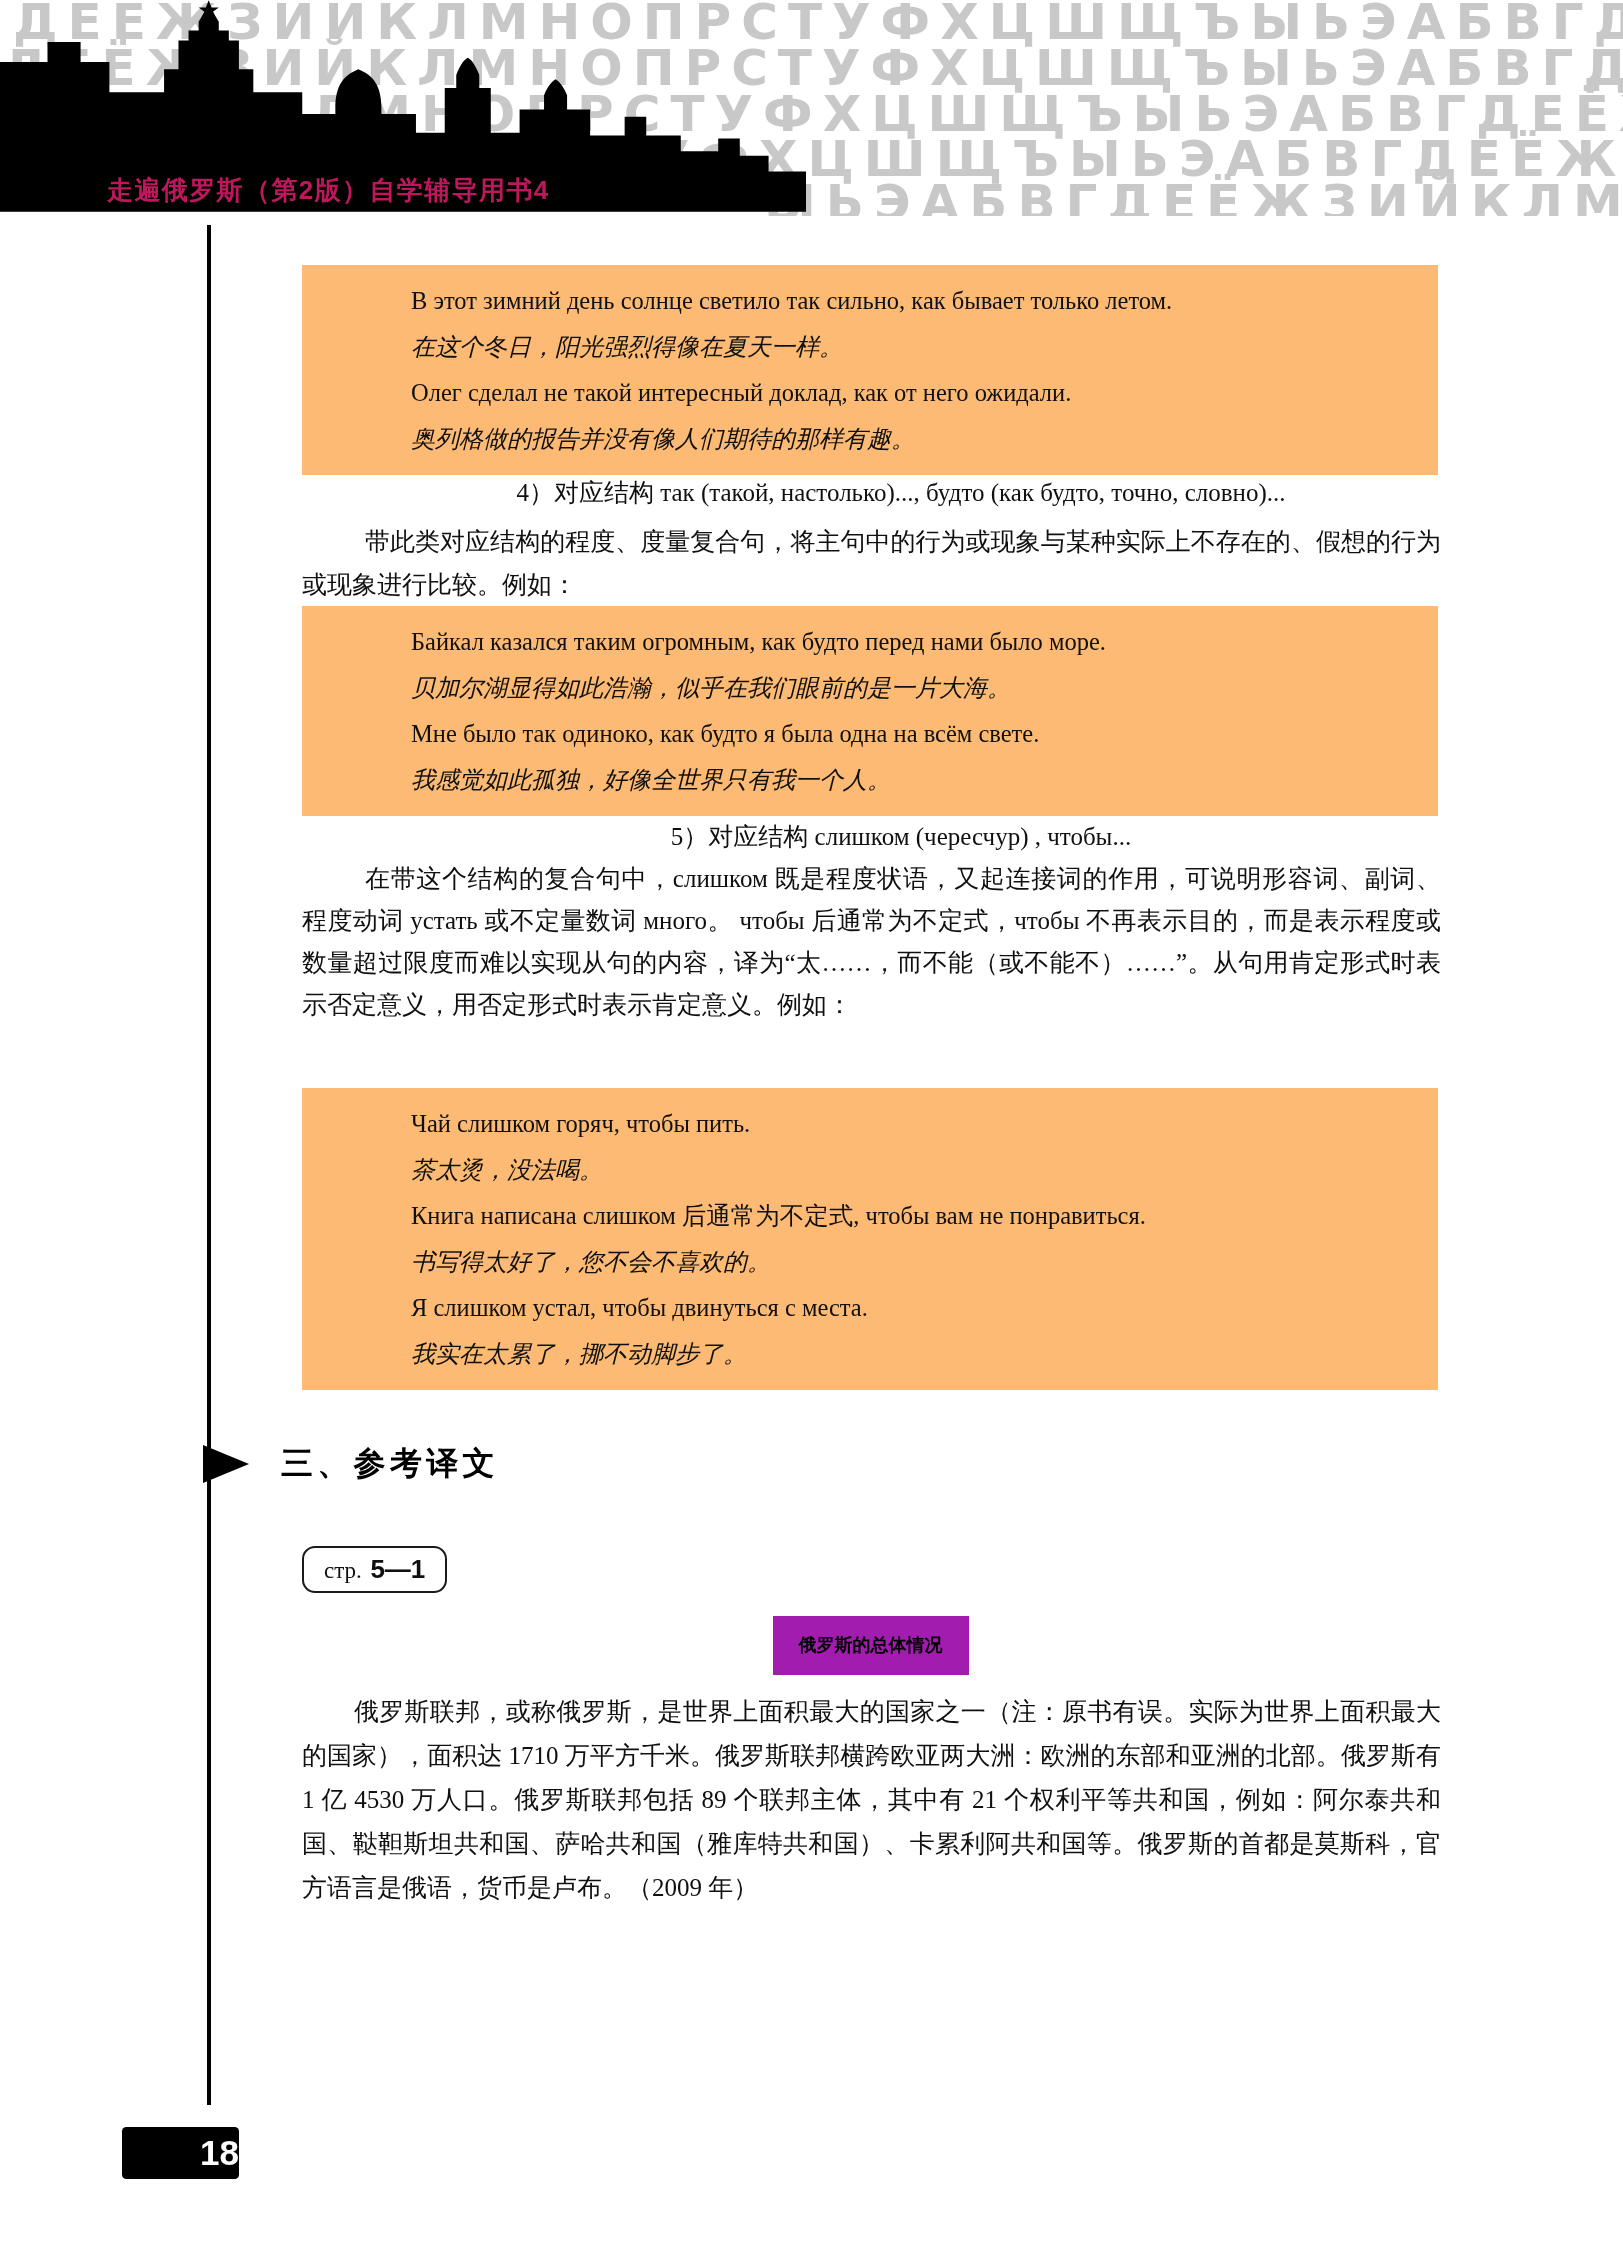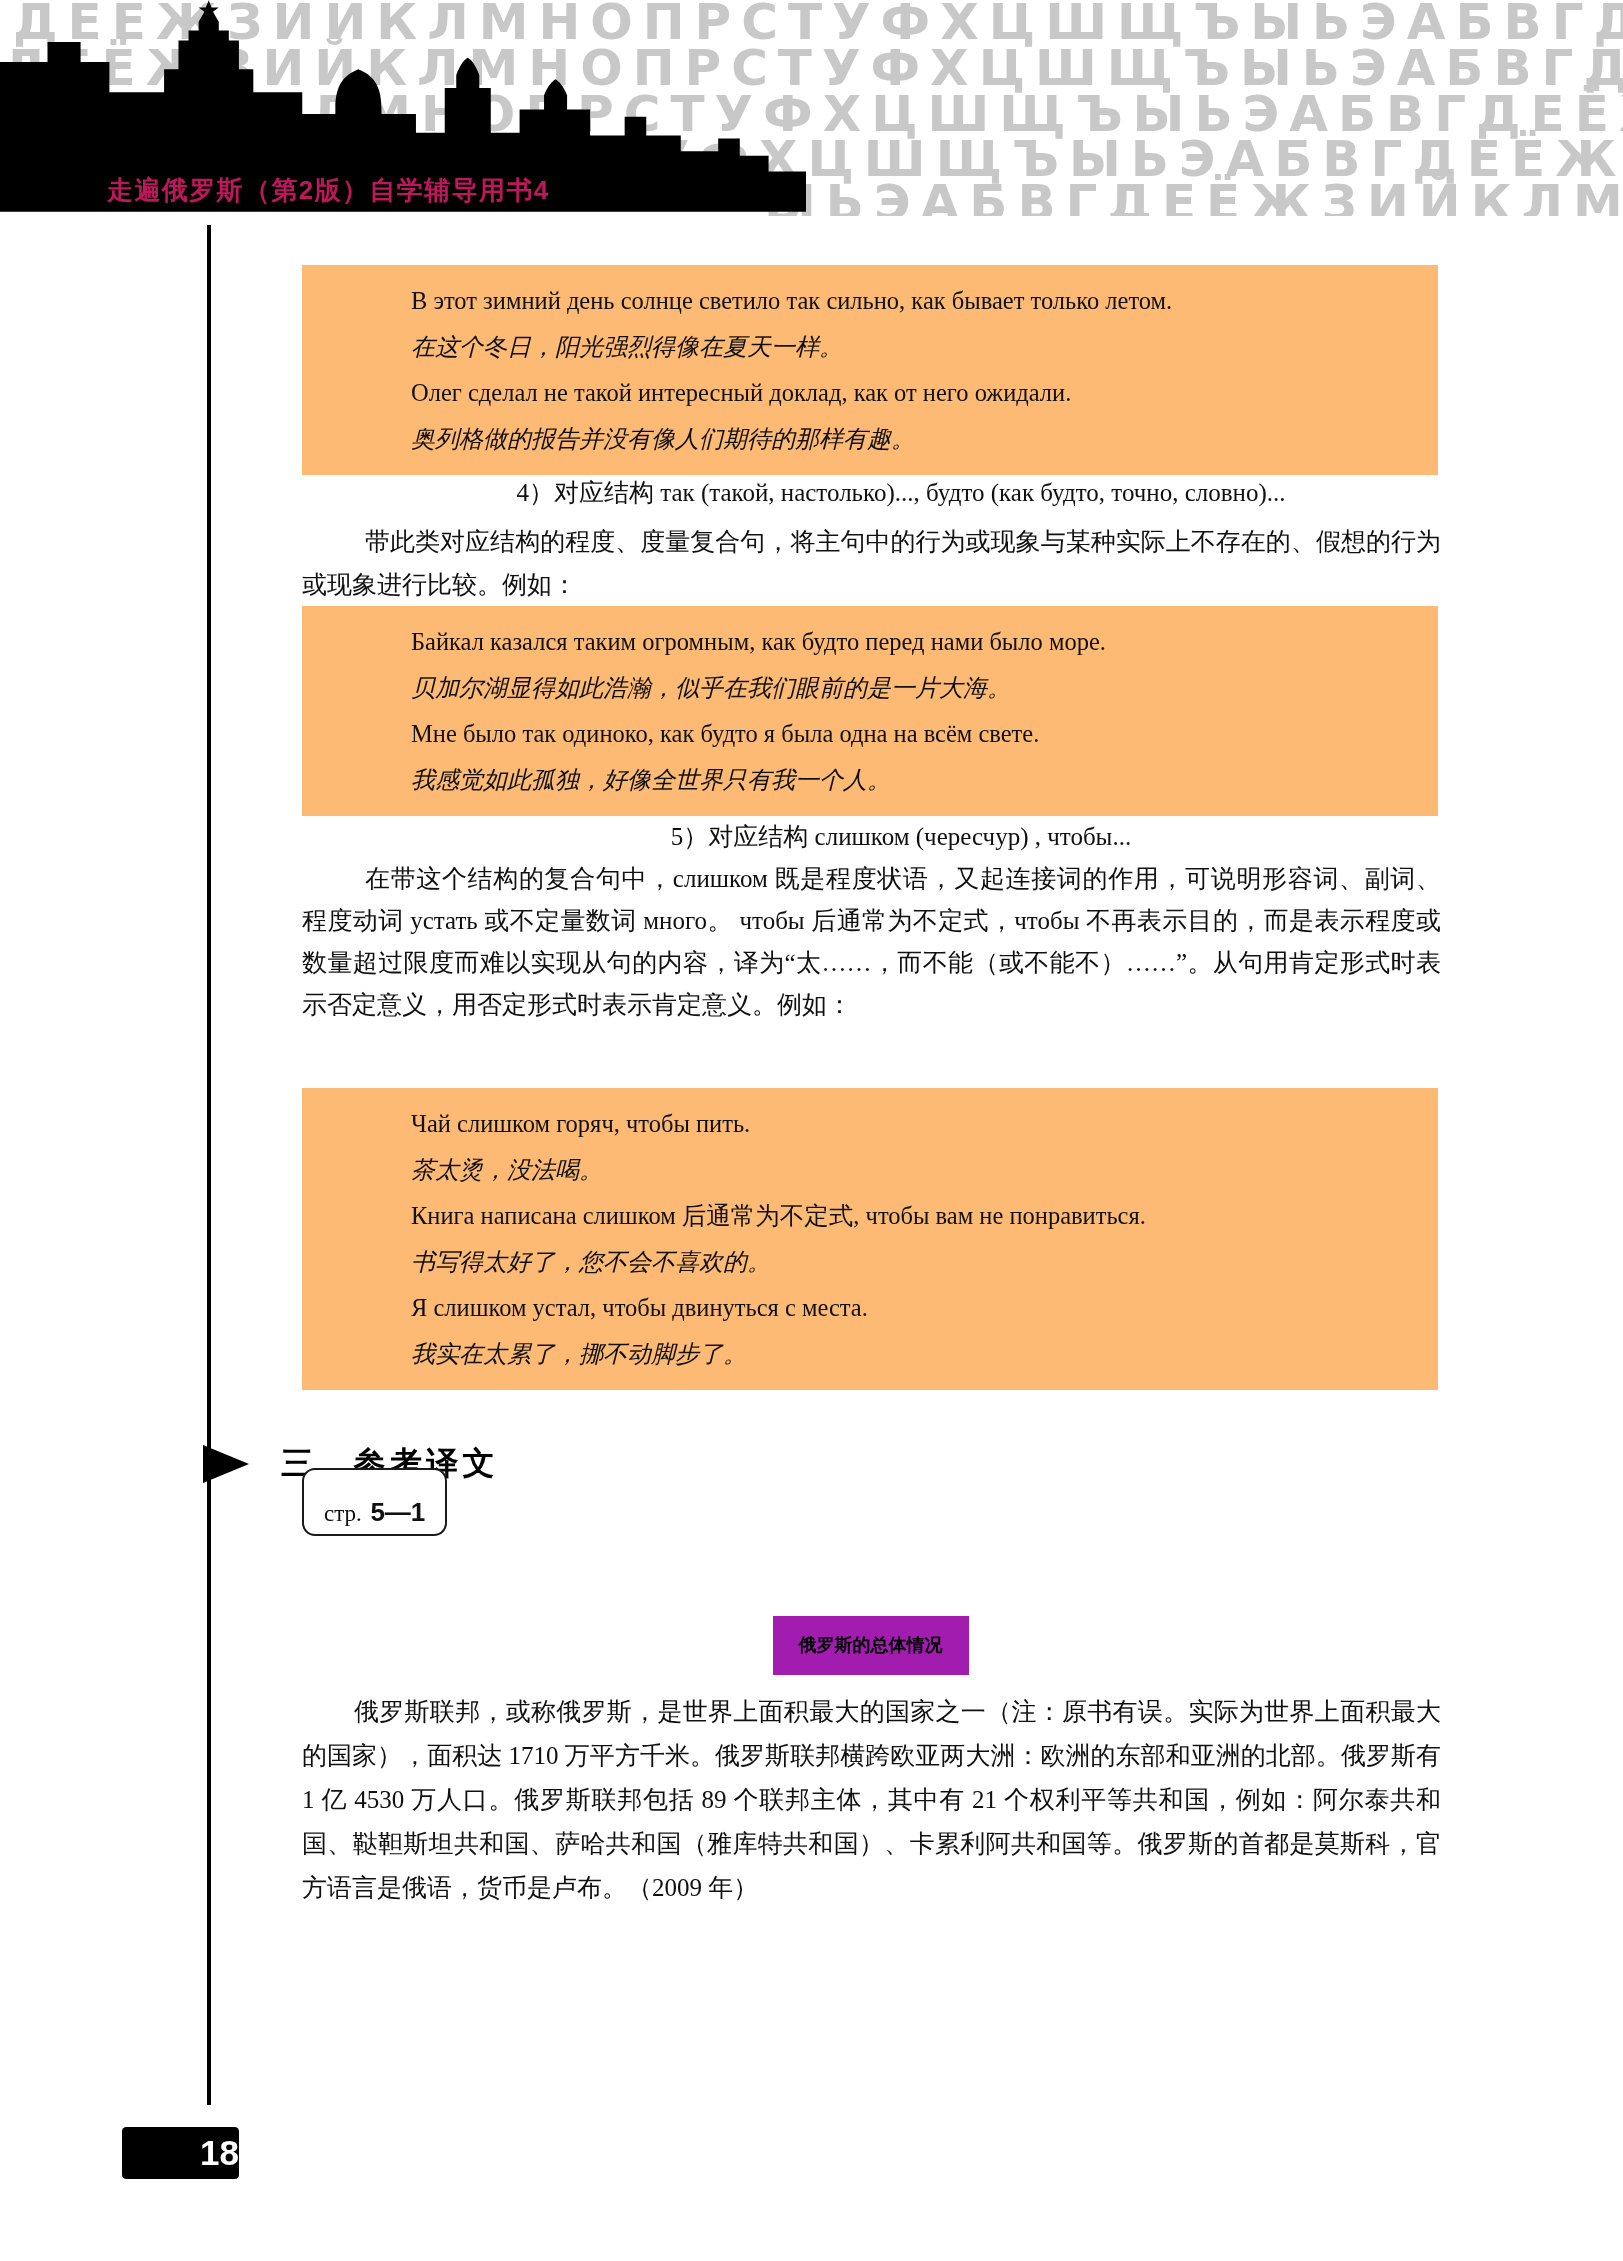--- a/index.html
+++ b/index.html
@@ -73,26 +73,26 @@
     border-left:46px solid #000000;
     border-top:19.4px solid transparent;
     border-bottom:19.4px solid transparent;
   }
   .section-title {
     font-family:"Liberation Sans",sans-serif; font-weight:bold;
     font-size:32px; letter-spacing:4.3px; color:#000000;
   }
 
   .page-ref {
-    position:absolute; left:302px; top:1468px;
+    position:absolute; left:302px; top:1546px;
     border:2.2px solid #1a1a1a; border-radius:13px; background:#ffffff;
     padding:5.8px 20px; font-size:23px;
     display:inline-flex; align-items:baseline; gap:8.6px;
   }
-  .page-ref b { font-size:26px; font-family:"Liberation Sans",sans-serif;margin-top:21px; }
+  .page-ref b { font-size:26px; font-family:"Liberation Sans",sans-serif; }
 
   .article-title-row {
     position:absolute; left:302px; top:1616px; width:1137px;
     display:flex; justify-content:center;
   }
   .article-title {
     background:#a21caf; padding:10px 26px;
     font-size:18px; font-weight:bold; line-height:39px; color:#000000;
   }
 

